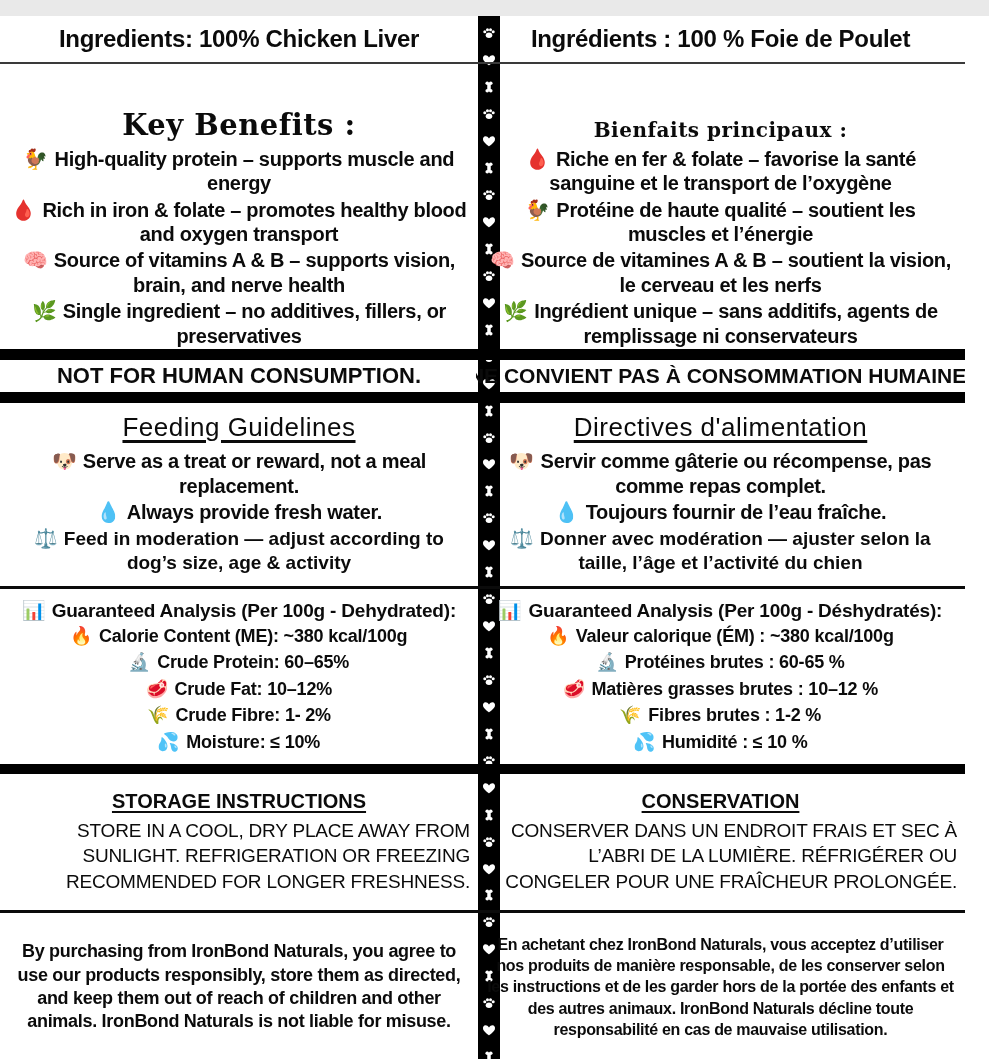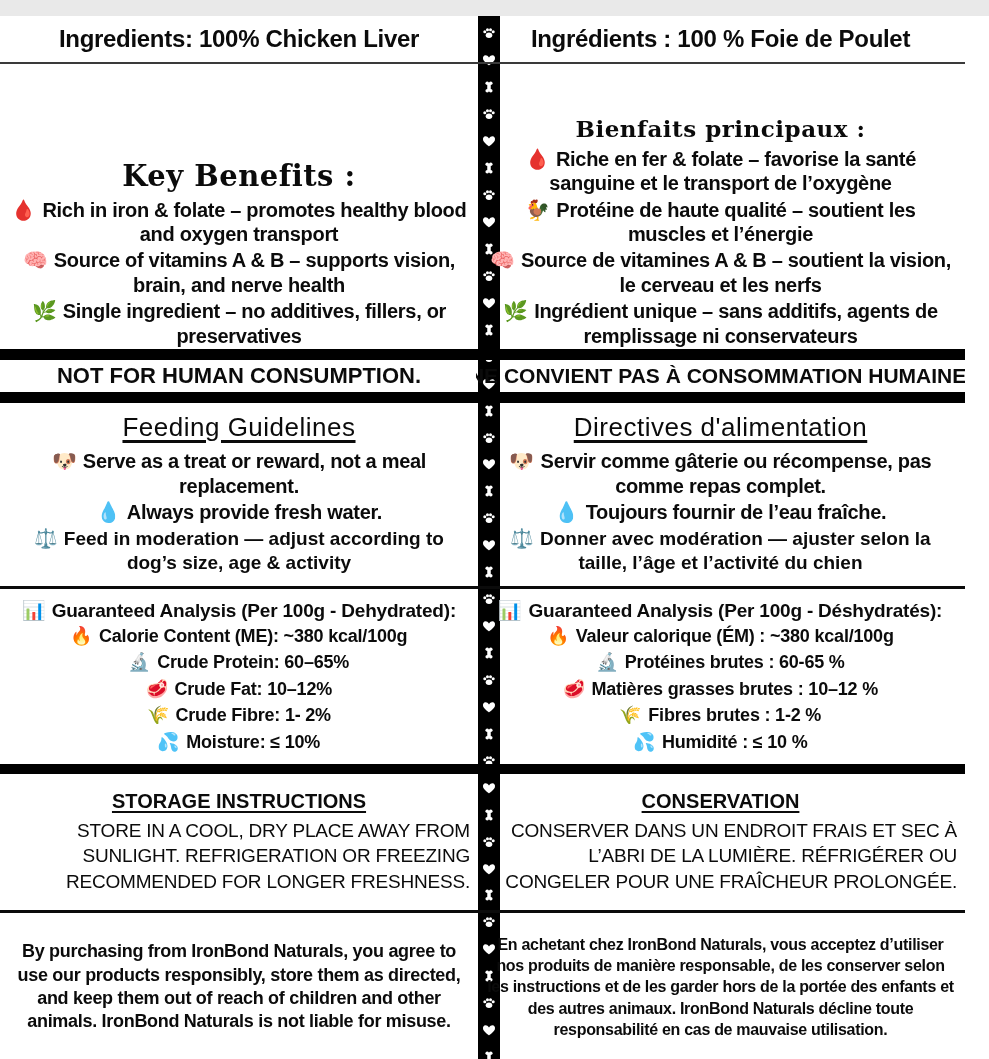--- a/index.html
+++ b/index.html
@@ -24,21 +24,21 @@
        justify-content:center;align-items:center;text-align:center;overflow:hidden;}
   .sec-ingredients{height:46px;border-bottom:2px solid #3a3a3a;}
   .sec-benefits{height:285px;border-bottom:11px solid #000;justify-content:flex-end;}
   .sec-warning{height:32px;border-bottom:11px solid #000;}
   .sec-feeding{height:183px;border-bottom:3px solid #0b0b0b;}
   .sec-analysis{height:175px;border-bottom:10px solid #000;}
   .sec-storage{height:136px;border-bottom:3px solid #0b0b0b;}
   .sec-disclaimer{height:148px;border-bottom:14px solid #000;justify-content:center;}
   .ingredients-text{font-size:24px;font-weight:700;letter-spacing:-0.3px;}
   .h-slab{font-family:"DejaVu Serif",serif;font-weight:800;font-size:29px;letter-spacing:0.5px;margin:2px 0 4px 0;}
-  .col-fr .h-slab{font-size:23px;}
+  .col-fr .h-slab{font-size:20px;}
   .bullet{margin:1px 10px;font-size:20px;font-weight:700;line-height:1.22;letter-spacing:-0.3px;}
   .emoji{display:inline-block;margin-right:6px;font-weight:400;letter-spacing:0;}
   .warning-text{font-size:22px;font-weight:800;letter-spacing:0;white-space:nowrap;}
   .col-fr .warning-text{font-size:21px;}
   .h-round{font-family:"Liberation Sans",sans-serif;font-weight:400;font-size:26px;letter-spacing:0.5px;
            text-decoration:underline;text-decoration-thickness:2.5px;text-underline-offset:4px;margin:0 0 5px 0;}
   .bullet-round{font-family:"Liberation Sans",sans-serif;font-weight:600;font-size:19px;letter-spacing:0;
                 margin:2px 8px;line-height:1.25;}
   .ga-title{font-size:19px;font-weight:700;letter-spacing:-0.2px;margin:1px 4px 2px 4px;}
   .ga-row{font-size:18px;font-weight:700;letter-spacing:-0.2px;margin:1.5px 6px;line-height:1.3;}
@@ -53,20 +53,21 @@
 
 <div class="page">
 
   <div class="col col-en">
     <div class="sec sec-ingredients">
       <div class="ingredients-text">Ingredients: 100% Chicken Liver</div>
     </div>
 
     <div class="sec sec-benefits">
       <div class="h-slab">Key Benefits :</div>
+      <p class="bullet"><span class="emoji">🐓</span><span>High-quality protein – supports muscle and energy</span></p>
       <p class="bullet"><span class="emoji">🩸</span><span>Rich in iron &amp; folate – promotes healthy blood and oxygen transport</span></p>
       <p class="bullet"><span class="emoji">🧠</span><span>Source of vitamins A &amp; B – supports vision, brain, and nerve health</span></p>
       <p class="bullet"><span class="emoji">🌿</span><span>Single ingredient – no additives, fillers, or preservatives</span></p>
     </div>
 
     <div class="sec sec-warning">
       <div class="warning-text">NOT FOR HUMAN CONSUMPTION.</div>
     </div>
 
     <div class="sec sec-feeding">

